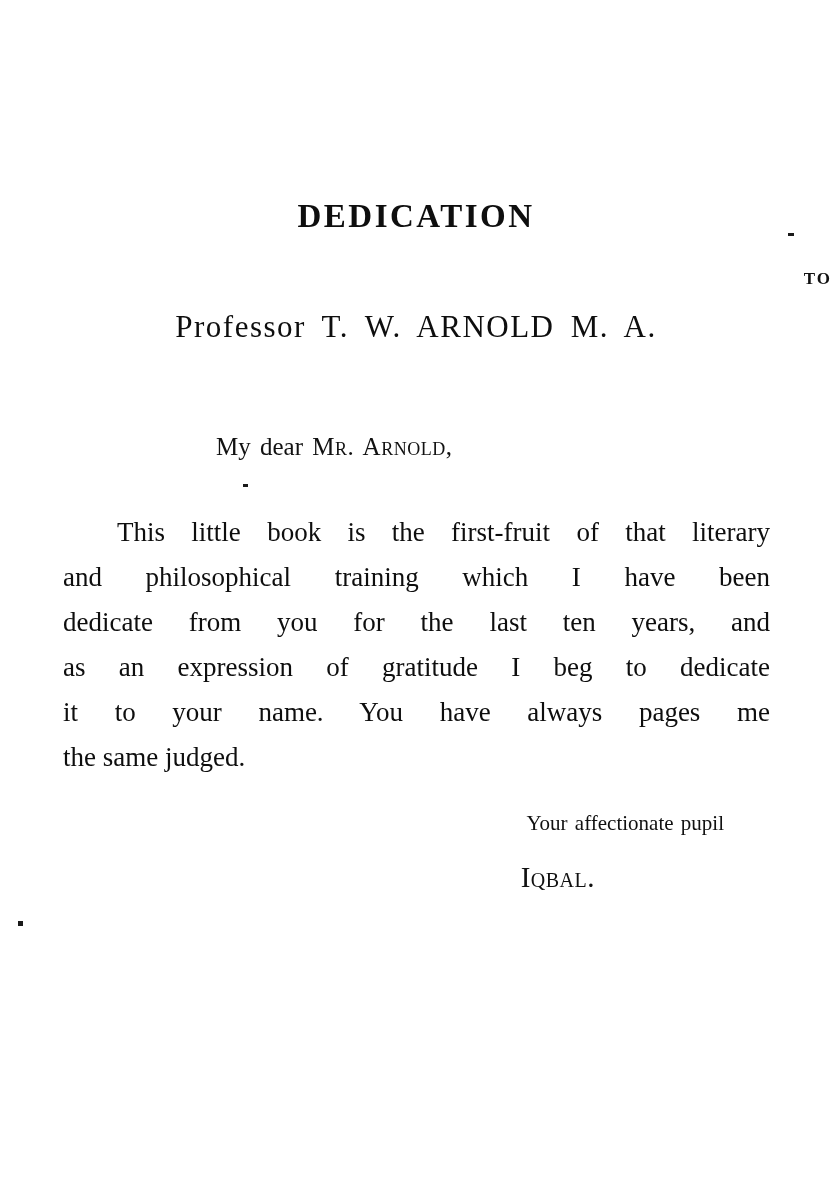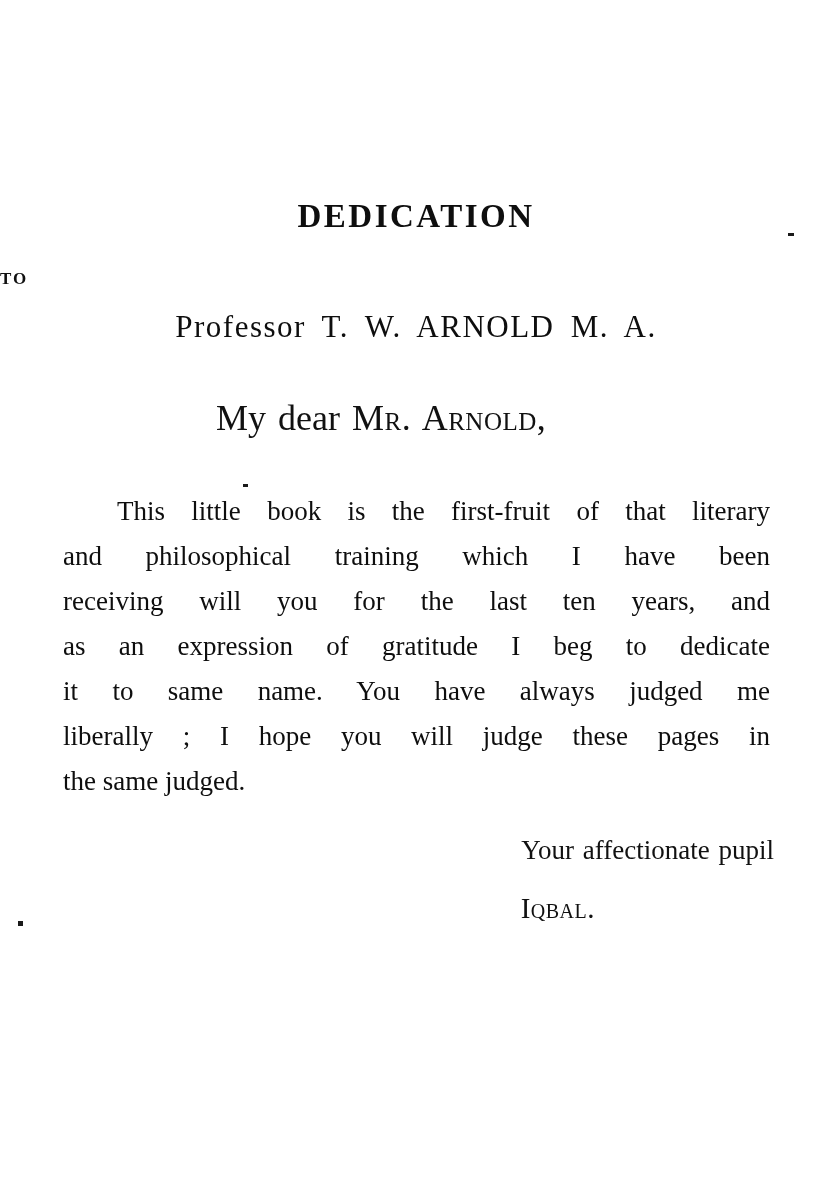--- a/index.html
+++ b/index.html
@@ -22,39 +22,39 @@
     margin: 0;
     text-align: center;
     font-size: 33px;
     font-weight: bold;
     letter-spacing: 2.5px;
     line-height: 1;
     color: #0e0e0e;
   }
   .to-label {
     margin-top: 37px;
-    text-align: left;
+    text-align: right;
     font-size: 17px;
     font-weight: bold;
     letter-spacing: 2px;
     line-height: 1;
   }
   .dedicatee {
     margin-top: 23px;
     text-align: center;
     font-size: 31px;
     letter-spacing: 1.5px;
     word-spacing: 7px;
     line-height: 1.1;
     color: #0e0e0e;
   }
   .salutation {
-    margin-top: 52px;
+    margin-top: 87px;
     padding-left: 216px;
-    font-size: 36px;
+    font-size: 25px;
     line-height: 1.25;
     word-spacing: 3px;
   }
   .smallcaps {
     font-variant: small-caps;
     letter-spacing: 0.5px;
   }
   .paragraph {
     margin-top: 40px;
     padding-left: 63px;
@@ -72,23 +72,23 @@
   .pline.first {
     text-indent: 54px;
     margin-top: 48px;
   }
   .pline.last {
     text-align-last: left;
     -moz-text-align-last: left;
   }
   .closing {
     margin-top: 30px;
-    padding-right: 58px;
+    padding-right: 108px;
     text-align: right;
-    font-size: 27px;
+    font-size: 21px;
     line-height: 1.25;
     word-spacing: 2px;
   }
   .signature {
     margin-top: 22px;
     padding-right: 237px;
     text-align: right;
     font-size: 29px;
     line-height: 1.25;
     letter-spacing: 1px;
@@ -113,24 +113,23 @@
 
   <div class="dedicatee">Professor T. W. ARNOLD M. A.</div>
 
   <div class="salutation">
     <span>My dear </span><span class="smallcaps">Mr. Arnold,</span>
   </div>
 
   <div class="paragraph">
     <div class="pline first">This little book is the first-fruit of that literary</div>
     <div class="pline">and philosophical training which I have been</div>
-    <div class="pline">receiving will you for the last ten years, and</div>
+    <div class="pline">dedicate from you for the last ten years, and</div>
     <div class="pline">as an expression of gratitude I beg to dedicate</div>
-    <div class="pline">it to same name. You have always judged me</div>
-    <div class="pline">liberally ; I hope you will judge these pages in</div>
+    <div class="pline">it to your name. You have always pages me</div>
     <div class="pline last">the same judged.</div>
   </div>
 
   <div class="closing">Your affectionate pupil</div>
 
   <div class="signature">
     <span class="smallcaps">Iqbal.</span>
   </div>
 
   <div class="speck speck-1"></div>

